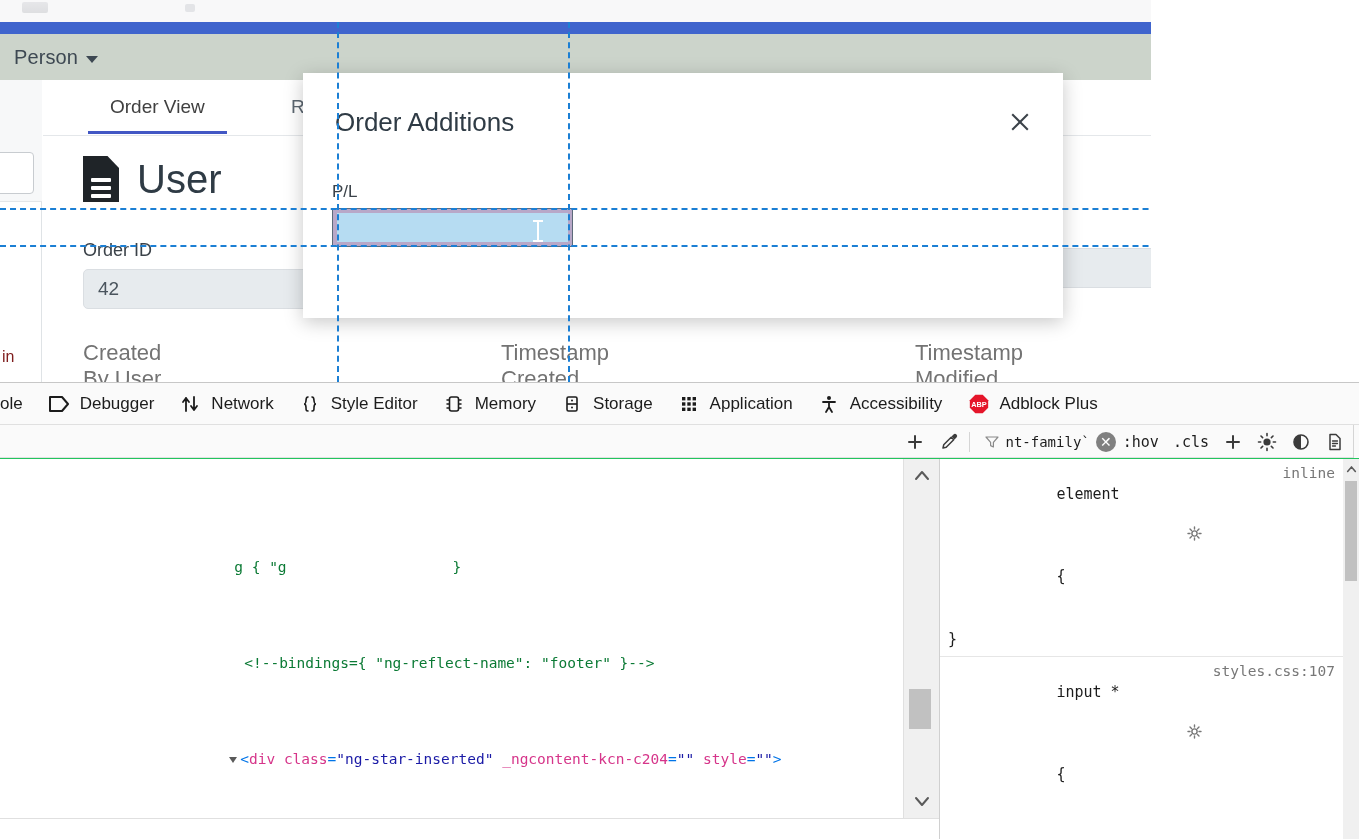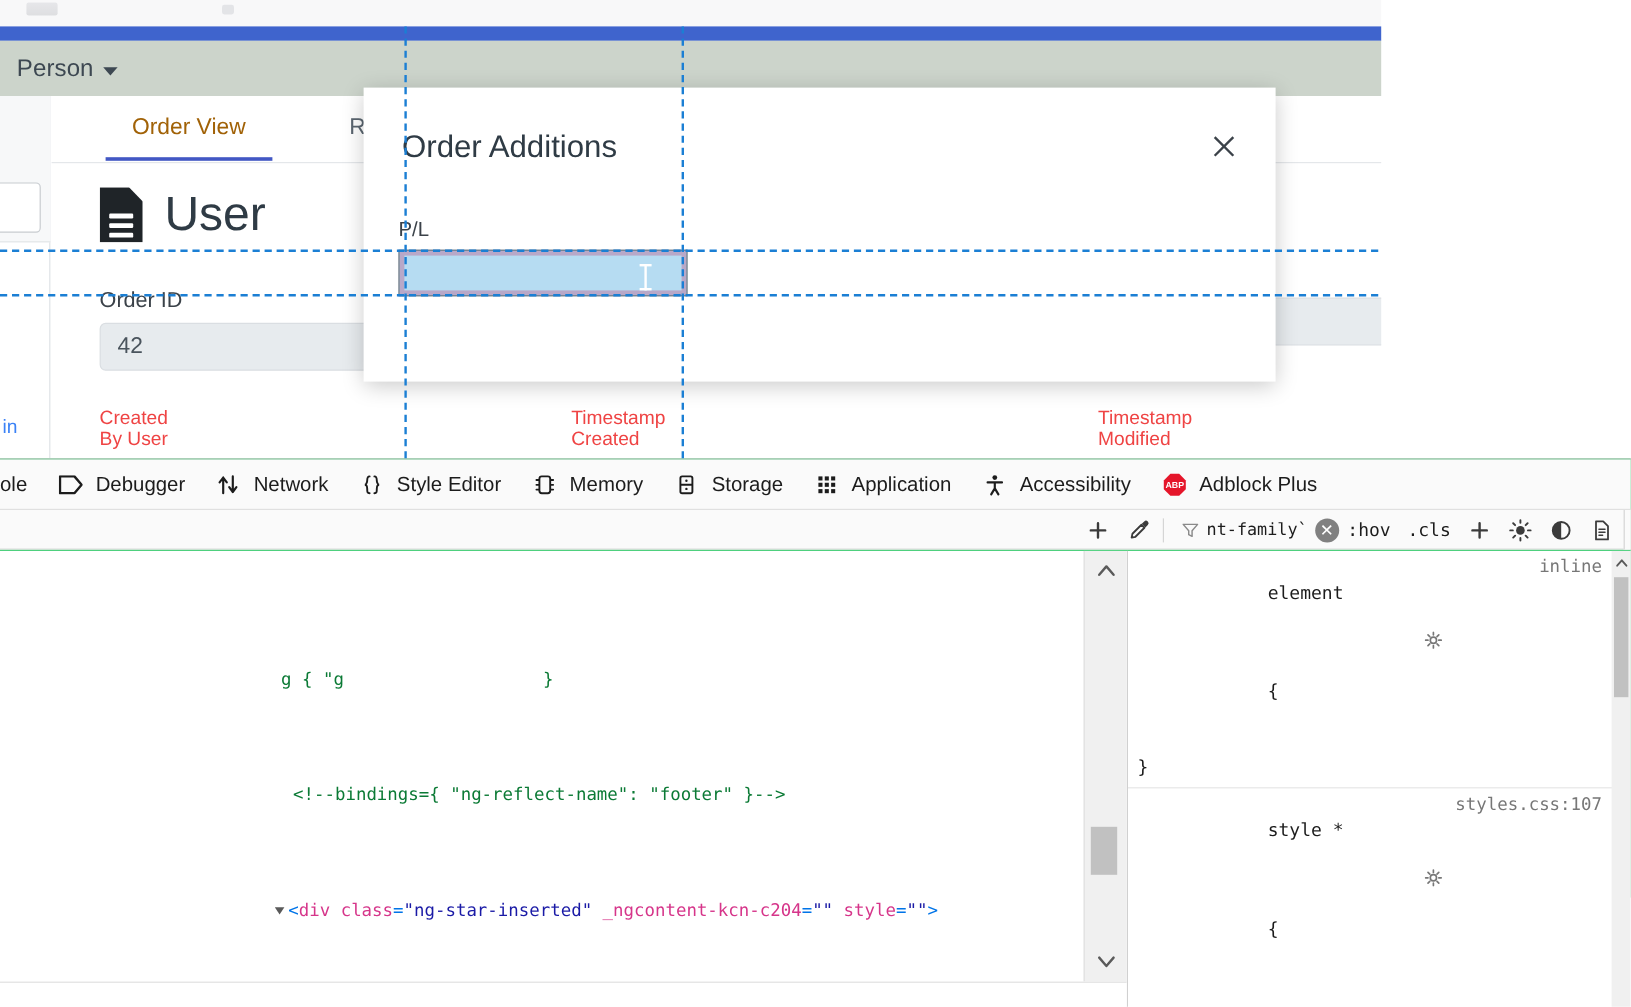--- a/index.html
+++ b/index.html
@@ -56,34 +56,34 @@
   }
   .rail-box {
     position: absolute; left: -18px; top: 72px; width: 52px; height: 42px;
     border: 1px solid #c8ccd0; border-radius: 4px; background: #fff;
   }
   .rail-panel-top {
     position: absolute; left: 0; top: 0; width: 42px; height: 122px;
     background: #f7f8f9; border-bottom: 1px solid #e3e6e8;
   }
   .rail-text {
-    position: absolute; left: 2px; top: 268px; font-size: 16px; color: #3b82f6;
+    position: absolute; left: 2px; top: 268px; font-size: 16px; color: #7f1d1d;
   }
 
   .content-area { position: absolute; left: 43px; top: 0; right: 0; height: 302px; }
 
   .tabs-row {
     position: absolute; left: 0; top: 0; height: 56px; width: 100%;
     border-bottom: 1px solid #e4e7ea;
   }
   .tab {
     position: absolute; top: 16px; font-size: 19px; color: #5b6670;
     padding-bottom: 16px;
   }
-  .tab.active { color: #a16207; }
+  .tab.active { color: #404040; }
   .tab.active::after {
     content: ""; position: absolute; left: -22px; right: -22px; bottom: 0;
     height: 3px; background: #4257c4;
   }
   #tab-order-view { left: 67px; }
   #tab-receipt { left: 248px; }
 
   .page-title-row {
     position: absolute; left: 40px; top: 76px;
     display: flex; align-items: center; gap: 18px;
@@ -103,21 +103,21 @@
   .fields-grid { position: absolute; left: 40px; top: 160px; width: 1270px; }
   .field-col { position: absolute; top: 0; }
   .field-label { font-size: 18px; color: #3b4249; margin-bottom: 8px; }
   .field-input {
     height: 40px; background: #e7ebee; border: 1px solid #dadee2;
     border-radius: 5px; display: flex; align-items: center;
     padding-left: 14px; font-size: 19px; color: #4a545d;
   }
   .field-input.empty { color: transparent; }
   .row2-labels { position: absolute; top: 100px; }
-  .row2-label { position: absolute; font-size: 16px; color: #ef4444; }
+  .row2-label { position: absolute; font-size: 22px; color: #737373; }
 
   
   .guide { position: absolute; pointer-events: none; z-index: 60; }
   .guide.v {
     width: 0; border-left: 2px dashed #1b7fd4; top: 22px; height: 360px;
   }
   .guide.h {
     height: 0; border-top: 2px dashed #1b7fd4; left: 0; width: 1359px;
   }
   #guide-v1 { left: 337px; }
@@ -346,21 +346,21 @@
             <div class="field-label"></div>
             <div class="field-input empty"></div>
           </div>
           <div class="field-col" style="left:828px; width:382px;">
             <div class="field-label"></div>
             <div class="field-input empty"></div>
           </div>
 
           <div class="row2-labels">
             <div class="row2-label" style="left:0;">Created By User</div>
-            <div class="row2-label" style="left:393px;">Timestamp Created</div>
+            <div class="row2-label" style="left:418px;">Timestamp Created</div>
             <div class="row2-label" style="left:832px;">Timestamp Modified</div>
           </div>
         </div>
 
       </div>
     </div>
 
     <div class="modal">
       <div class="modal-title">Order Additions</div>
       <div class="modal-close"></div>
@@ -606,21 +606,21 @@
                 </svg>
             </span>
             <span>{</span>
             <span class="src" style="top:4px;">inline</span>
           </div>
           <div class="rule-line">}</div>
         </div>
 
         <div class="rule-block">
           <div class="rule-line">
-            <span class="sel-name">style *</span>
+            <span class="sel-name">input *</span>
             <span class="gear-ico">
               <svg width="15" height="15" viewBox="0 0 15 15">
                   <circle cx="7.5" cy="7.5" r="2.6" fill="none" stroke="#777" stroke-width="1.4"></circle>
                   <path d="M7.5 1v2M7.5 12v2M1 7.5h2M12 7.5h2M3 3l1.5 1.5M10.5 10.5L12 12M12 3l-1.5 1.5M4.5 10.5L3 12" stroke="#777" stroke-width="1.4" stroke-linecap="round"></path>
                 </svg>
             </span>
             <span>{</span>
             <span class="src" style="top:4px;">styles.css:107</span>
           </div>
           <div class="rule-line" style="padding-left:24px;">

